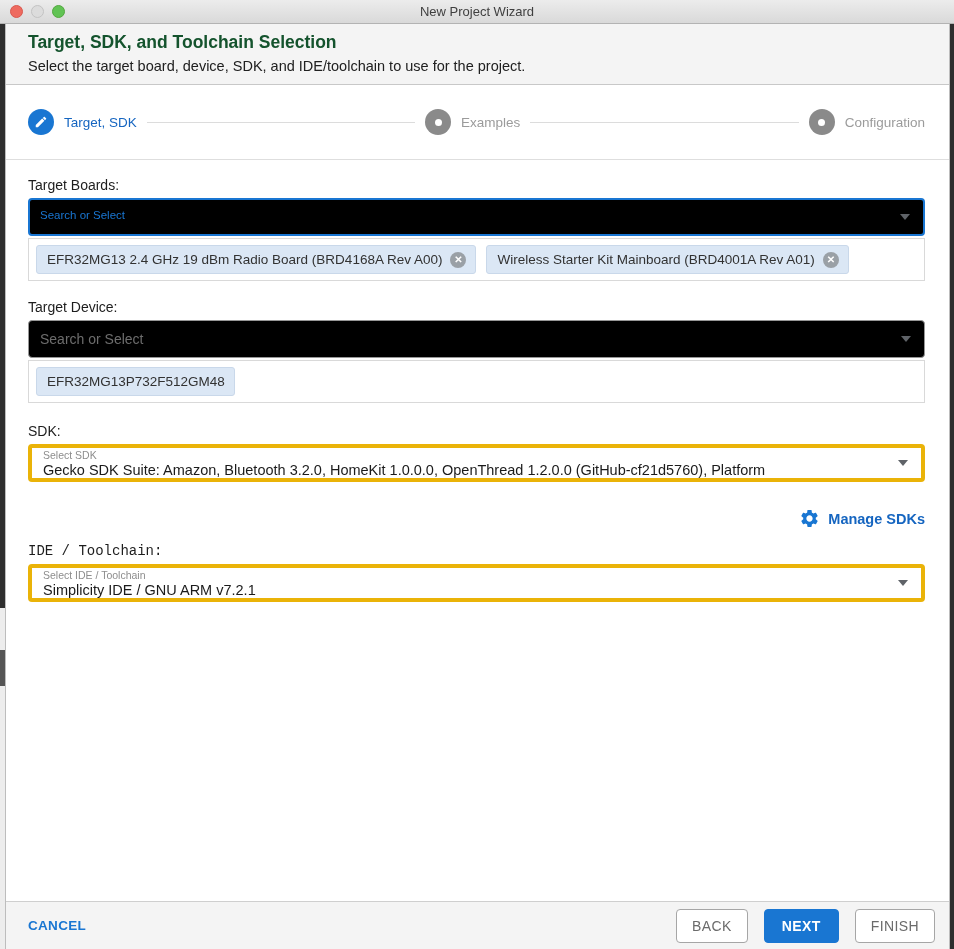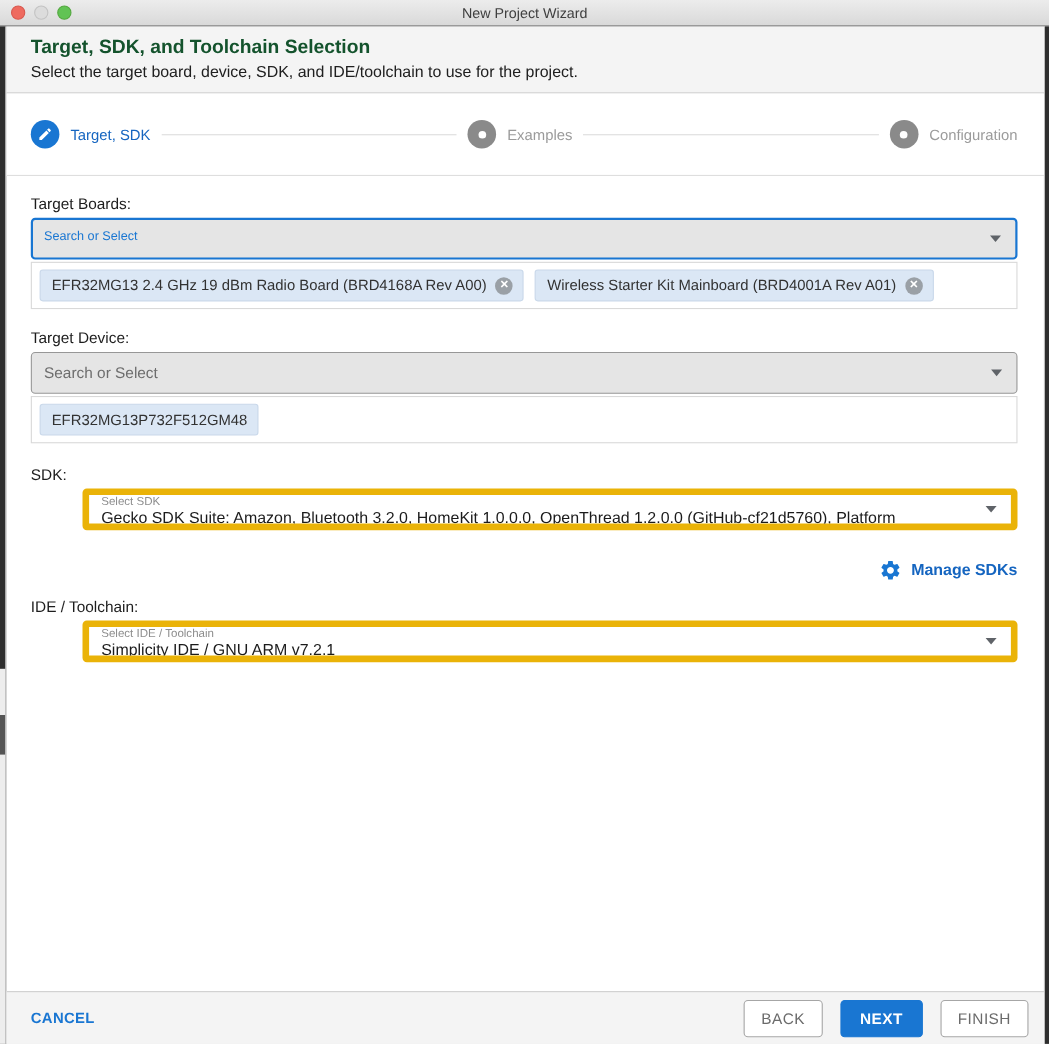--- a/index.html
+++ b/index.html
@@ -43,29 +43,29 @@
   .step-label { font-size:13.5px; }
   .step-label.active { color:#1565c0; }
   .step-label.inactive { color:#9b9b9b; }
   .step-line { flex:1 1 auto; height:1px; background:#dcdcdc; margin:0 10px; }
 
   .content { flex:1 1 auto; padding:0 24px 0 22px; display:flex; flex-direction:column; }
   .field-label { font-size:14px; color:#1d1d1d; }
   .lbl-boards { margin-top:17px; }
   .lbl-device { margin-top:18px; }
   .lbl-sdk    { margin-top:20px; }
-  .lbl-ide    { margin-top:14px; }
-
-  .combo { position:relative; border-radius:4px; background:#e5e5e5; height:38px; margin-top:5px; }
+  .lbl-ide    { margin-top:14px;font-family:Liberation Mono, monospace; }
+
+  .combo { position:relative; border-radius:4px; background:#000000; height:38px; margin-top:5px; }
   .combo-focused { border:2px solid #1976d2; padding:5px 30px 0 10px; }
   .combo-focused .float-label { font-size:11.5px; color:#1976d2; }
   .combo-plain { border:1px solid #979797; display:flex; align-items:center; padding:0 30px 0 11px; }
   .combo-plain .placeholder { font-size:14px; color:#6d6d6d; }
-  .select-box { position:relative; border:6px solid #eab308; border-radius:4px; height:38px;
-    margin-top:5px; display:flex; flex-direction:column; justify-content:center; padding:0 30px 0 11px;margin-left:47px; }
+  .select-box { position:relative; border:4px solid #eab308; border-radius:4px; height:38px;
+    margin-top:5px; display:flex; flex-direction:column; justify-content:center; padding:0 30px 0 11px; }
   .select-box .mini-label { font-size:10.5px; color:#8d8d8d; margin-bottom:1px; }
   .select-box .value { font-size:14.5px; color:#1b1b1b; white-space:nowrap; overflow:hidden; }
   .arrow { position:absolute; right:13px; top:50%; margin-top:-3px; width:0; height:0;
     border-left:5px solid transparent; border-right:5px solid transparent;
     border-top:6px solid #5f6368; }
 
   .chips-box { border:1px solid #d9d9d9; margin-top:2px; padding:6px 7px; display:flex;
     gap:10px; align-items:center; min-height:42px; background:#fff; }
   .chip { display:inline-flex; align-items:center; background:#dbe7f5; border:1px solid #c9d8ea;
     border-radius:3px; height:29px; padding:0 9px 0 10px; font-size:13.5px; color:#323232;

